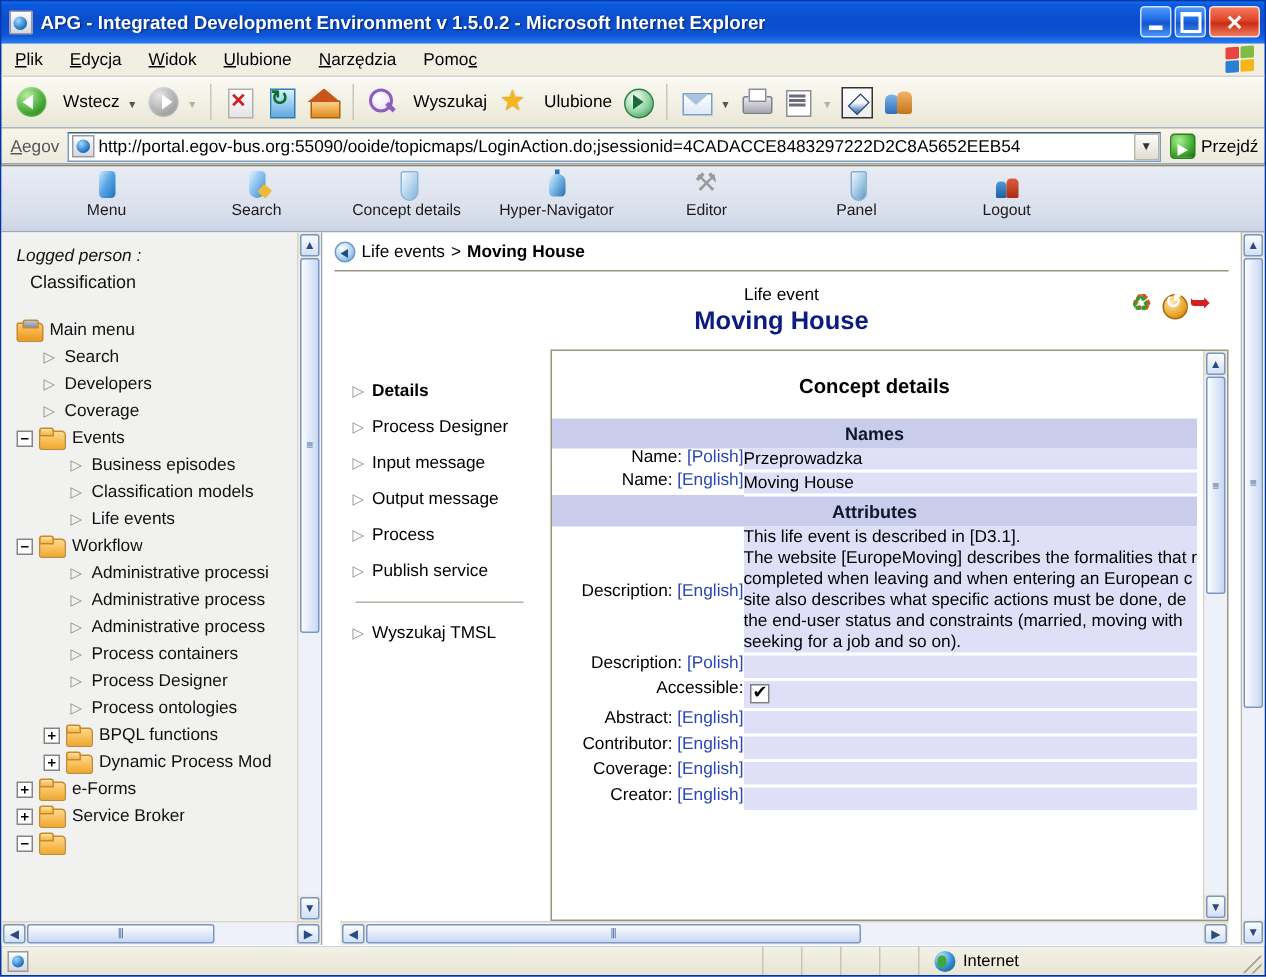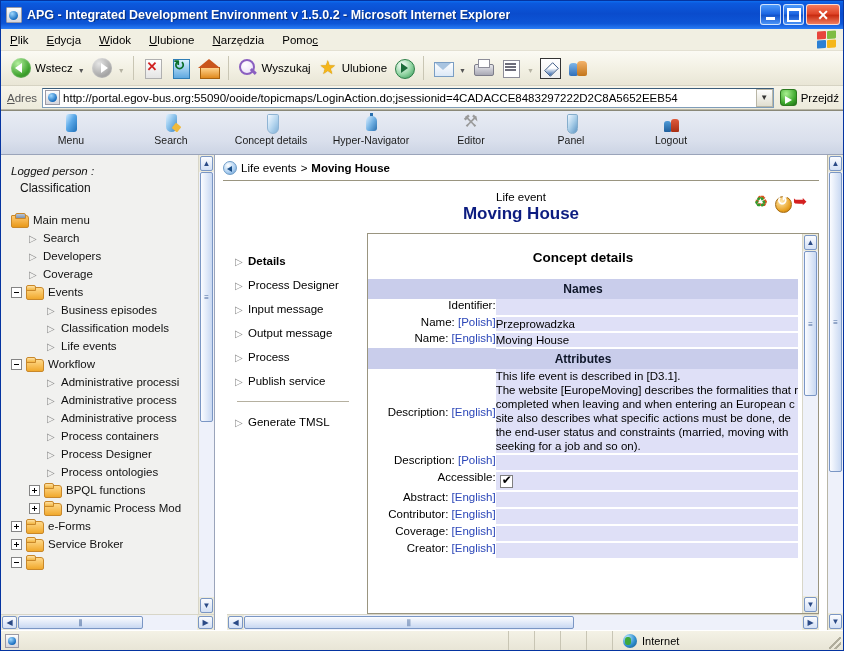--- a/index.html
+++ b/index.html
@@ -88,21 +88,21 @@
   #menu-logo i:nth-child(4){ background:#f5b61a; }
 
   
   #toolbar {
     flex: 0 0 35px; height: 35px;
     background: linear-gradient(to bottom,#fbfaf4 0%, #f3f1e4 50%, #e9e6d6 100%);
     display: flex; align-items: center; padding-left: 6px;
     border-bottom: 1px solid #d6d3c3;
   }
   .tbtn { display:flex; align-items:center; height:30px; padding: 0 3px; cursor: pointer; }
-  .tbtn .lbl { font-size: 11.5px; margin-left: 3px; color:#000; }
+  .tbtn .lbl { font-size: 11.5px; margin-left: 10px; color:#000; }
   .tsep { width:1px; height:24px; background:#c9c6b4; margin: 0 5px; }
   .tarrow { font-size: 7px; color:#555; margin: 4px 3px 0 2px; }
   .tarrow.dim { color:#b5b2a3; }
 
   .ico { width: 22px; height: 22px; position: relative; display:inline-block; }
   
   .ico.back::before, .ico.fwd::before {
     content:""; position:absolute; left:1px; top:1px; width:20px; height:20px; border-radius:50%;
     background: radial-gradient(circle at 35% 28%, #b6f0a0, #3da22c 62%, #1e6b17);
     box-shadow: inset 0 0 2px rgba(255,255,255,0.6);
@@ -627,21 +627,21 @@
     <span class="tarrow dim">▼</span>
     <div class="tbtn">
         <span class="ico diamond"></span>
       </div>
     <div class="tbtn">
         <span class="ico people"></span>
       </div>
   </div>
 
   <div id="addrbar">
-    <span class="addr-label"><u>A</u><span>dres</span></span>
+    <span class="addr-label"><u>A</u><span>egov</span></span>
     <div id="addr-field">
       <div id="addr-ie-icon"></div>
       <div id="addr-text">http://portal.egov-bus.org:55090/ooide/topicmaps/LoginAction.do;jsessionid=4CADACCE8483297222D2C8A5652EEB54</div>
       <div id="addr-drop">▼</div>
     </div>
     <div id="go-btn">
       <span class="garrow"></span>
       <span class="glabel">Przejdź</span>
     </div>
   </div>
@@ -842,37 +842,33 @@
                 <span class="arrow">▷</span>
                 <span class="slabel">Process</span>
               </div>
               <div class="smitem">
                 <span class="arrow">▷</span>
                 <span class="slabel">Publish service</span>
               </div>
               <div class="smsep"></div>
               <div class="smitem">
                 <span class="arrow">▷</span>
-                <span class="slabel">Generate TMSL</span>
+                <span class="slabel">Wyszukaj TMSL</span>
               </div>
             </div>
 
             <div id="details-wrap">
               <div id="details-scrollarea">
                 <div id="details-content">
                   <div id="cd-title">Concept details</div>
                   <table class="cd">
                     <tbody>
                         <tr class="section">
                           <td colspan="2">Names</td>
                         </tr>
-                    <tr>
-                      <td class="lbl"><span>Identifier:</span></td>
-                      <td class="val empty"></td>
-                    </tr>
                     <tr>
                       <td class="lbl"><span>Name:</span> <span class="lang">[Polish]</span></td>
                       <td class="val">Przeprowadzka</td>
                     </tr>
                     <tr>
                       <td class="lbl"><span>Name:</span> <span class="lang">[English]</span></td>
                       <td class="val">Moving House</td>
                     </tr>
 
                     <tr class="section">

